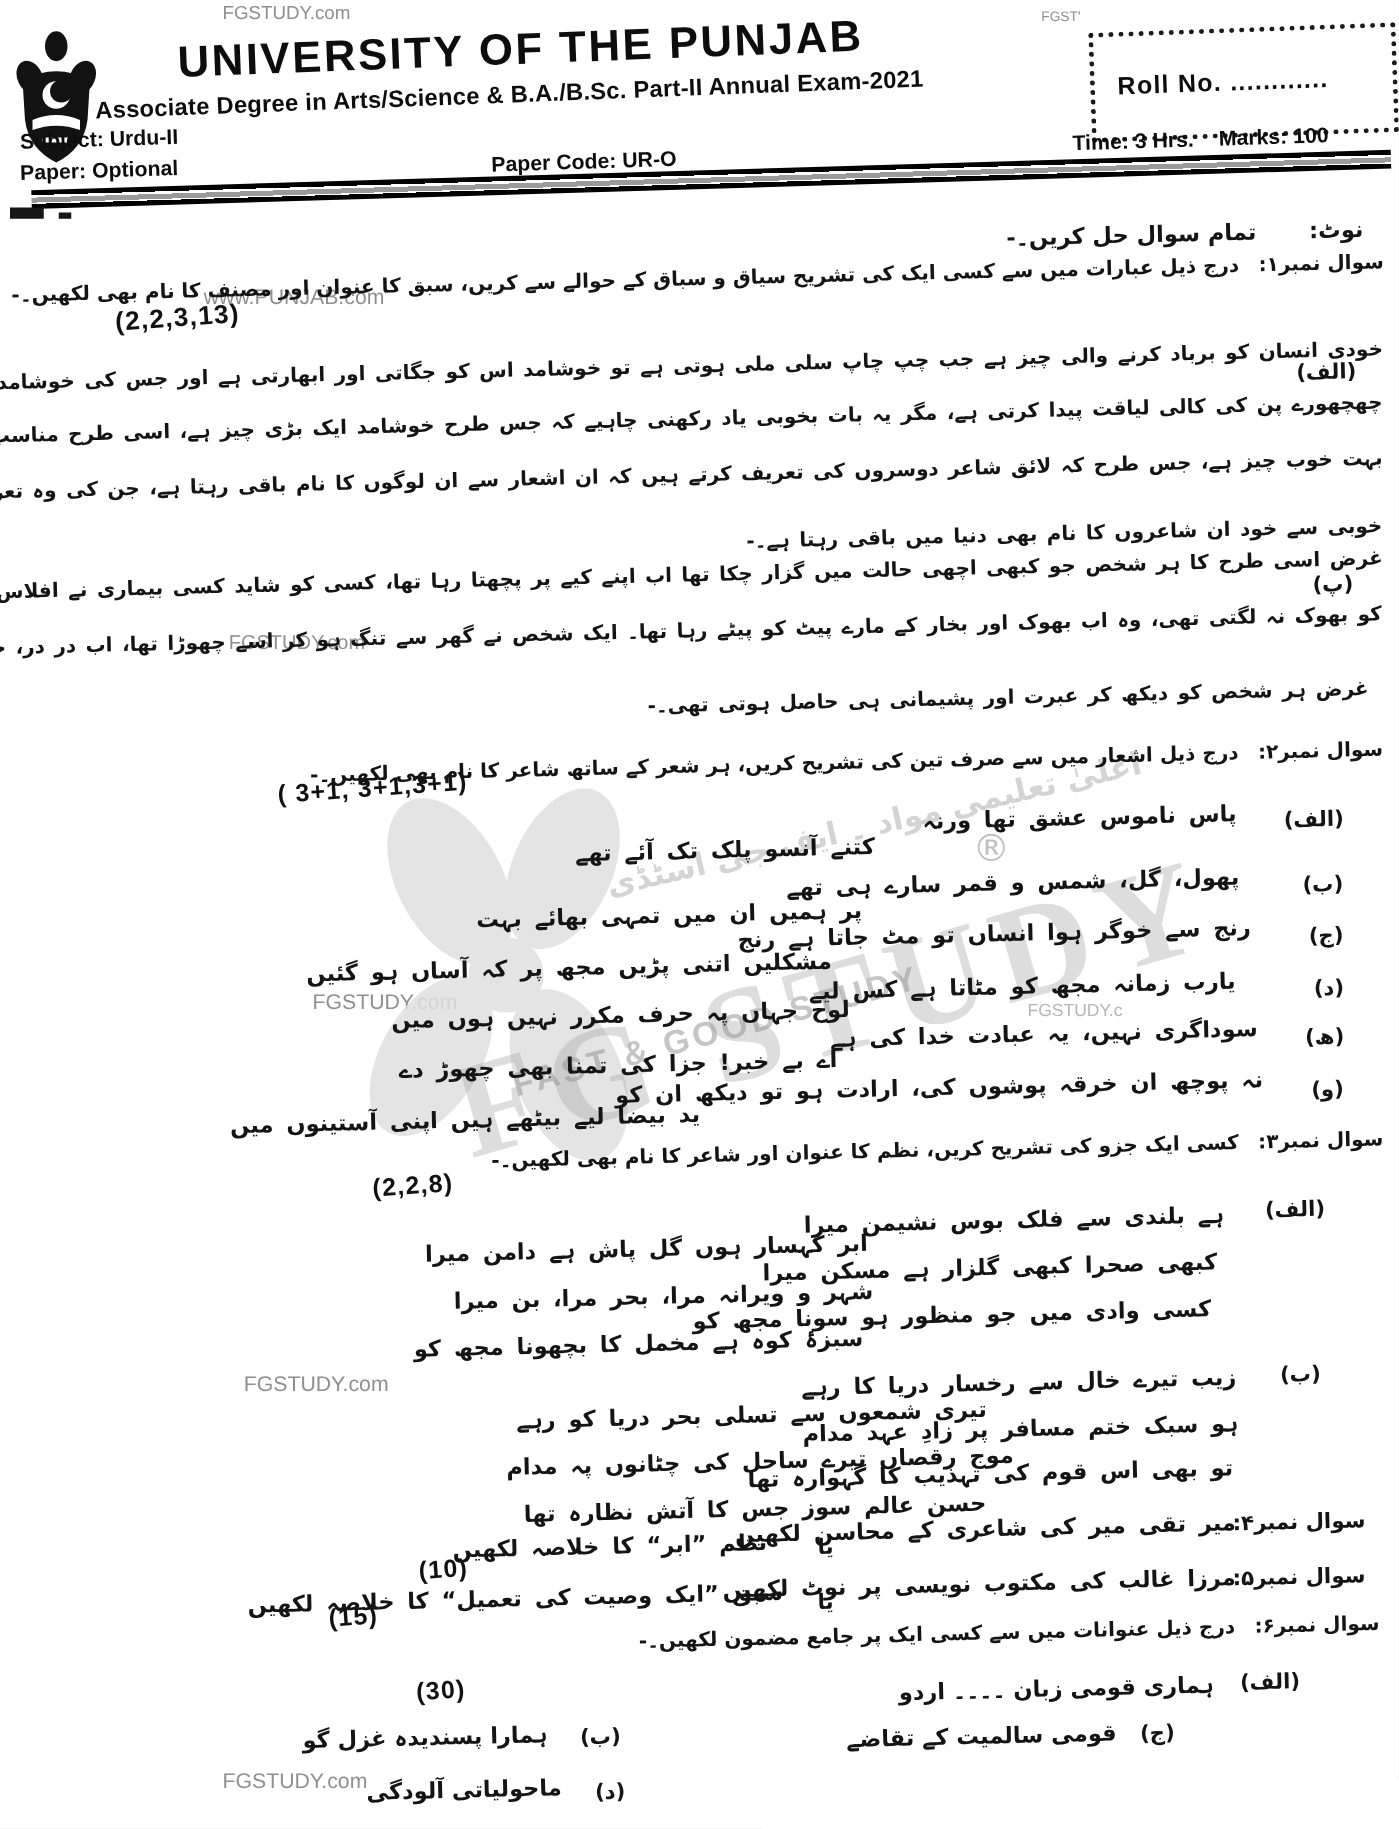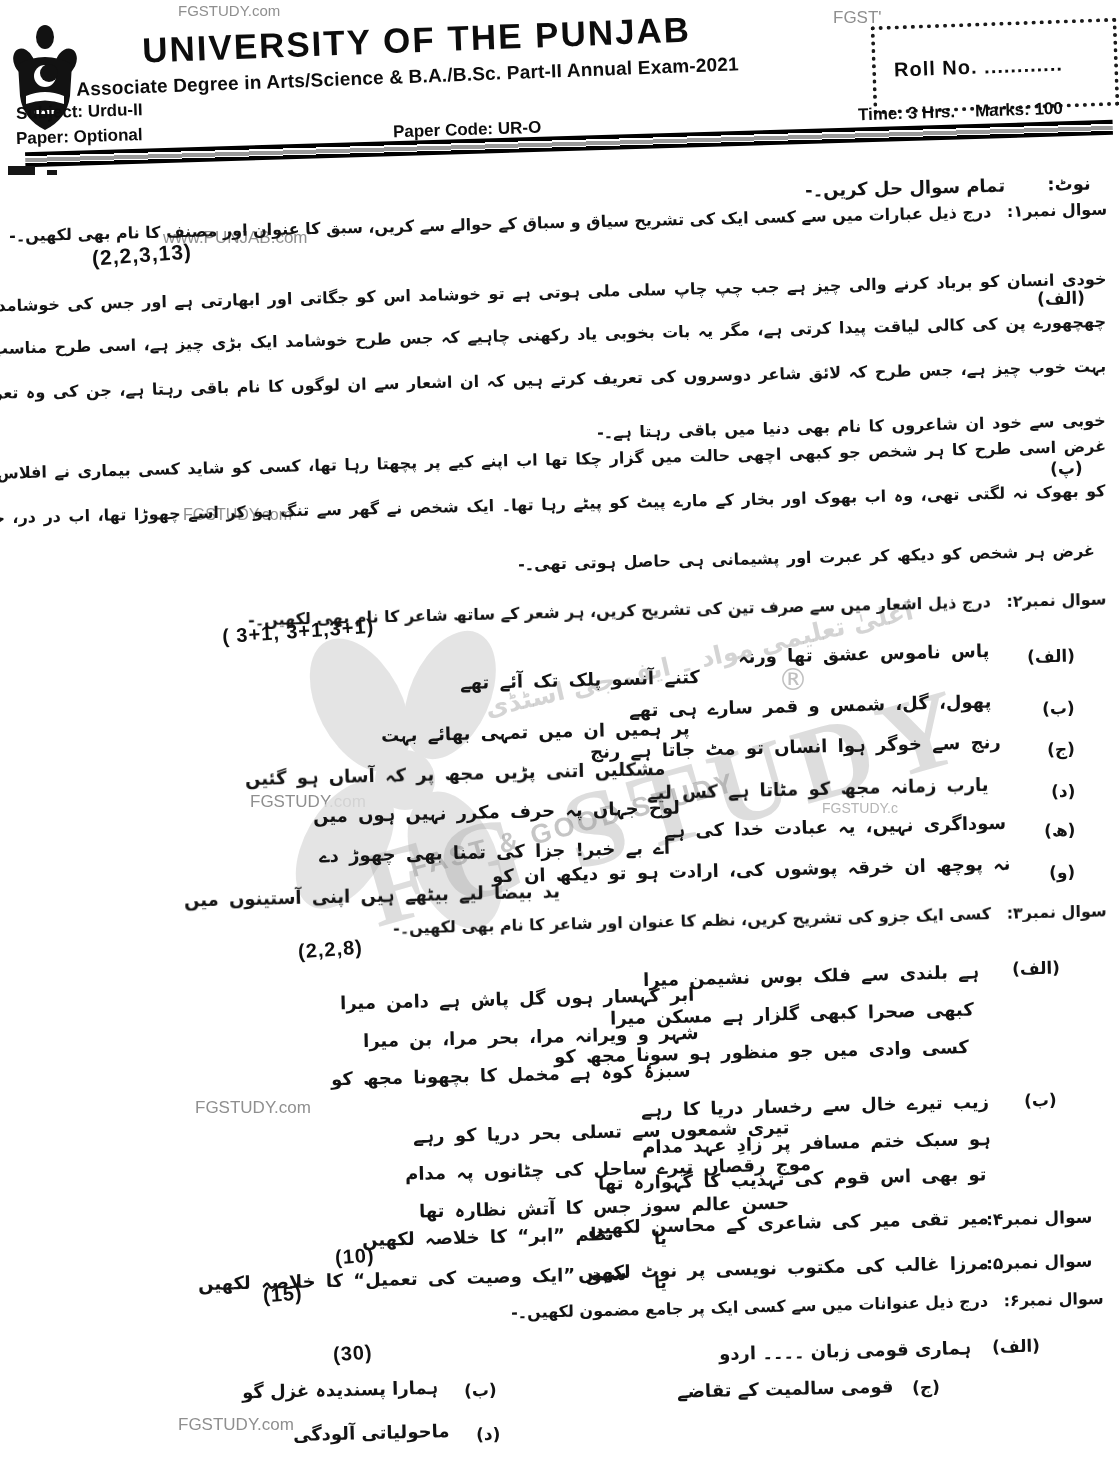--- a/index.html
+++ b/index.html
@@ -54,21 +54,21 @@
   }
   .smudge{position:absolute;background:#161616;z-index:2;}
   .content{z-index:2;}
 </style>
 </head>
 <body>
 
 <div id="page">
 
   <div class="wm" style="left:178px;top:2px;font-size:15px;">FGSTUDY.com</div>
-  <div class="wm" style="left:833px;top:8px;font-size:17px;">FGST'</div>
+  <div class="wm" style="left:833px;top:8px;font-size:11px;">FGST'</div>
   <div class="wm" style="left:163px;top:228px;font-size:17px;">www.PUNJAB.com</div>
   <div class="wm" style="left:183px;top:506px;font-size:16px;">FGSTUDY.com</div>
   <div class="wm" style="left:250px;top:792px;font-size:17px;">FGSTUDY.com</div>
   <div class="wm" style="left:822px;top:800px;font-size:14px;color:#b5b5b5;text-align:right;">FGSTUDY.c</div>
   <div class="wm" style="left:195px;top:1098px;font-size:17px;">FGSTUDY.com</div>
   <div class="wm" style="left:178px;top:1415px;font-size:17px;">FGSTUDY.com</div>
 
   <svg class="abs" style="left:265px;top:625px;z-index:1;" width="290" height="330" viewBox="0 0 290 330">
     <g fill="#e0e0e0" opacity="0.85">
       <ellipse cx="95" cy="80" rx="42" ry="72" transform="rotate(-28 95 80)"></ellipse>

